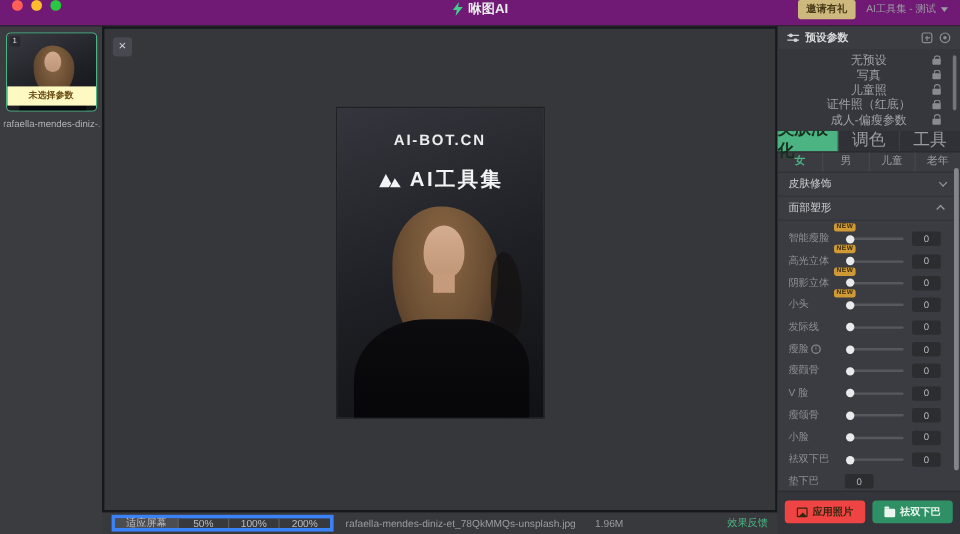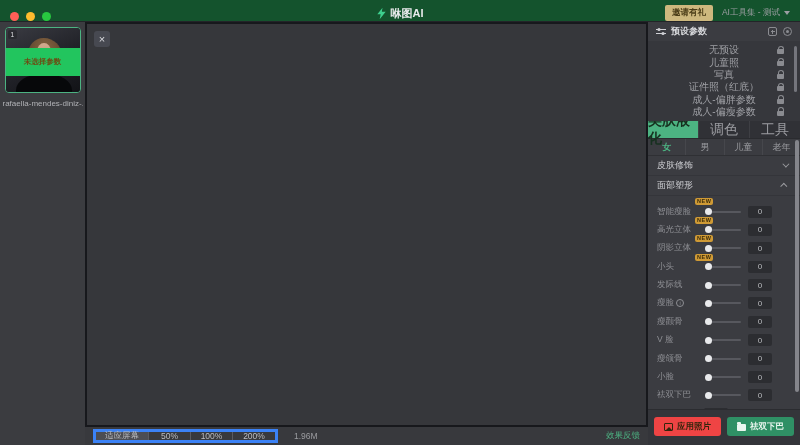--- a/index.html
+++ b/index.html
@@ -1,39 +1,39 @@
 <!DOCTYPE html>
 <html><head>
 <meta charset="utf-8">
 <style>
   *{box-sizing:border-box;margin:0;padding:0}
   html,body{width:800px;height:445px;overflow:hidden}
   body{background:#333438;font-family:"Liberation Sans","DejaVu Sans",sans-serif;color:#c9cacd}
 
   
-  .titlebar{height:22px;background:#14532d;border-bottom:1px solid #232428;display:flex;align-items:flex-end;position:relative}
+  .titlebar{height:22px;background:#701a75;border-bottom:1px solid #232428;display:flex;align-items:flex-start;position:relative}
   .lights{display:flex;gap:7px;margin-left:10px}
   .light{width:9px;height:9px;border-radius:50%}
   .light.r{background:#ff5f57}.light.y{background:#febc2e}.light.g{background:#28c840}
   .brand{position:absolute;left:50%;transform:translateX(-50%);display:flex;align-items:center;gap:4px;font-weight:bold;font-size:11px;color:#e9eaec}
   .tb-right{margin-left:auto;display:flex;align-items:center;gap:9px;margin-right:10px}
   .invite{background:#cdb87e;color:#4a3c17;font-size:8.5px;padding:2px 7px;border-radius:2px;font-weight:bold;cursor:pointer}
   .workspace{font-size:8.5px;color:#9d9ea3;display:flex;align-items:center;gap:4px;cursor:pointer}
   .caret{width:0;height:0;border-left:3px solid transparent;border-right:3px solid transparent;border-top:4px solid #9d9ea3}
 
   .app{display:flex;height:423px}
 
   
   .sidebar{width:85px;background:#3b3c40;display:flex;flex-direction:column;align-items:center;flex-shrink:0}
   .thumb-card{margin-top:5px;width:76px;height:66px;border:1px solid #4cb382;border-radius:4px;position:relative;overflow:hidden;background:#1c1d21;cursor:pointer}
   .thumb-photo{position:absolute;inset:0;background:linear-gradient(155deg,#3a3b42,#202127 55%,#121317)}
   .t-hair{position:absolute;left:22px;top:10px;width:34px;height:42px;background:radial-gradient(ellipse at 50% 35%,#8a6844,#654a31 65%,#463323);border-radius:46% 54% 48% 52%/40% 44% 58% 56%}
   .t-face{position:absolute;left:31px;top:15px;width:14px;height:17px;background:linear-gradient(#d2ab8f,#bd9476);border-radius:50% 50% 46% 46%}
   .t-body{position:absolute;left:10px;bottom:0;width:56px;height:18px;background:#07080a;border-radius:45% 45% 0 0/90% 90% 0 0}
-  .thumb-strip{position:absolute;left:0;right:0;bottom:16px;height:28px;background:#22c55e;color:#6b4e15;font-size:7.5px;display:flex;align-items:center;justify-content:center;font-weight:bold}
+  .thumb-strip{position:absolute;left:0;right:0;bottom:4px;height:16px;background:#fef9c3;color:#6b4e15;font-size:7.5px;display:flex;align-items:center;justify-content:center;font-weight:bold}
   .thumb-num{position:absolute;top:2px;left:2px;background:rgba(40,41,46,.85);color:#dfe0e3;font-size:6.5px;line-height:9px;padding:0 3px;border-radius:2px}
   .thumb-name{margin-top:6px;font-size:8px;color:#b0b1b5;max-width:80px;white-space:nowrap;overflow:hidden}
 
   
   .center{flex:1;display:flex;flex-direction:column;min-width:0}
   .canvas{flex:1;position:relative;background:#36373b;border:2px solid #17181c;border-bottom:none}
   .close-btn{position:absolute;top:7px;left:7px;width:16px;height:16px;background:rgba(84,85,97,.6);border-radius:3px;color:#d9dade;font-size:11px;line-height:1;display:flex;align-items:center;justify-content:center;cursor:pointer}
   .photo{position:absolute;left:50%;top:66px;transform:translateX(-50%);width:172px;height:258px;background:linear-gradient(160deg,#35363d 0%,#1e1f24 55%,#101114 100%);box-shadow:0 0 0 1px rgba(0,0,0,.4)}
   .p-hair{position:absolute;left:46px;top:82px;width:88px;height:128px;background:radial-gradient(ellipse at 48% 30%,#8a6844,#6b4e33 55%,#483524 90%);border-radius:46% 54% 44% 56%/38% 42% 60% 58%}
   .p-face{position:absolute;left:72px;top:98px;width:34px;height:44px;background:linear-gradient(#d4ac90,#c09676);border-radius:50% 50% 45% 45%}
@@ -77,21 +77,21 @@
   .gender{flex:1;display:flex;align-items:center;justify-content:center;color:#9b9ca1;border-right:1px solid #46474c;font-size:9px;cursor:pointer}
   .gender:last-child{border-right:none}
   .gender.active{color:#4cb382;font-weight:bold}
 
   .section{height:20px;display:flex;align-items:center;padding:0 9px;color:#cdced2;font-weight:normal;font-size:9px;border-bottom:1px solid #34353a;cursor:pointer}
   .chev{width:5px;height:5px;border-right:1px solid #9a9b9f;border-bottom:1px solid #9a9b9f;margin-left:auto;margin-right:4px}
   .chev.down{transform:rotate(45deg) translateY(-2px)}
   .chev.up{transform:rotate(-135deg) translateY(-1px)}
 
   .sliders{flex:1;padding:6px 0 0 9px;position:relative;overflow:hidden}
-  .srow{height:18.4px;display:flex;align-items:center;position:relative;padding-right:28px}
+  .srow{height:18.4px;display:flex;align-items:center;position:relative;padding-right:16px}
   .slabel{width:47px;color:#8e8f94;font-size:8.5px;display:flex;align-items:center;gap:2px;flex-shrink:0}
   .sbadge{position:absolute;left:38px;top:-4px;background:#cf9a35;color:#3c2c0a;font-size:5.5px;font-weight:bold;padding:0 2px;border-radius:2px;line-height:7px;letter-spacing:.5px}
   .icircle{width:8px;height:8px;border:1px solid #8e8f94;border-radius:50%;font-size:5.5px;display:inline-flex;align-items:center;justify-content:center;color:#8e8f94;flex-shrink:0;font-style:normal}
   .strack{flex:1;height:2px;background:#57585e;border-radius:1px;position:relative;margin:0 7px 0 2px;cursor:pointer}
   .sknob{position:absolute;left:-1px;top:-2.5px;width:7px;height:7px;background:#e9eaec;border-radius:50%;cursor:pointer}
   .sval{width:24px;height:12px;background:#2c2d31;border-radius:2px;color:#b9babe;font-size:8px;display:flex;align-items:center;justify-content:center;flex-shrink:0}
   .mainscroll{position:absolute;right:1px;top:118px;width:4px;height:252px;background:#84858b;border-radius:2px;cursor:pointer}
 
   .actions{border-top:1px solid #2b2c30;background:#34353a;padding:7px 6px 9px;display:flex;gap:6px}
   .abtn{flex:1;height:19px;border:none;border-radius:3px;display:flex;align-items:center;justify-content:center;gap:4px;font-size:8.5px;font-weight:bold;cursor:pointer;font-family:inherit}
@@ -139,28 +139,46 @@
       </div>
       <span class="thumb-num">1</span>
       <div class="thumb-strip">未选择参数</div>
     </div>
     <div class="thumb-name">rafaella-mendes-diniz-...</div>
   </div>
 
   <div class="center">
     <div class="canvas">
       <div class="close-btn">×</div>
+      <div class="photo">
+        <div class="p-hair"></div>
+        <div class="p-face"></div>
+        <div class="p-neck"></div>
+        <div class="p-arm"></div>
+        <div class="p-body"></div>
+        <div class="wm1">AI-BOT.CN</div>
+        <div class="wm2">
+          <span style="display:flex">
+            <svg width="22" height="15" viewBox="0 0 22 15">
+                <path d="M2 14 L7.5 3 L12 11 L10 14 Z" fill="#f2f3f4"></path>
+                <path d="M11 14 L15 6.5 L20 14 Z" fill="#f2f3f4"></path>
+              </svg>
+          </span>
+          <span>AI工具集</span>
+        </div>
+      </div>
     </div>
     <div class="statusbar">
       <div class="zoomgrp">
         <span class="zbtn fit">适应屏幕</span>
         <span class="zbtn">50%</span>
         <span class="zbtn">100%</span>
         <span class="zbtn">200%</span>
       </div>
+      <span class="fname">rafaella-mendes-diniz-et_78QkMMQs-unsplash.jpg</span>
       <span class="fsize">1.96M</span>
       <span class="feedback">效果反馈</span>
     </div>
   </div>
 
   <div class="rpanel">
     <div class="phead">
       <span style="display:flex">
         <svg width="10" height="9" viewBox="0 0 10 9">
             <line x1="0" y1="2.5" x2="10" y2="2.5" stroke="#cfd0d4"></line>
@@ -174,33 +192,29 @@
         <span class="ph-add"></span>
         <span class="ph-gear"></span>
       </span>
     </div>
     <div class="plist">
       <div class="prow">
           <span>无预设</span>
           <span class="lock"></span>
         </div>
       <div class="prow">
+          <span>写真</span>
+          <span class="lock"></span>
+        </div>
+      <div class="prow">
           <span>儿童照</span>
           <span class="lock"></span>
         </div>
       <div class="prow">
-          <span>写真</span>
-          <span class="lock"></span>
-        </div>
-      <div class="prow">
           <span>证件照（红底）</span>
-          <span class="lock"></span>
-        </div>
-      <div class="prow">
-          <span>成人-偏胖参数</span>
           <span class="lock"></span>
         </div>
       <div class="prow">
           <span>成人-偏瘦参数</span>
           <span class="lock"></span>
         </div>
       <div class="pscroll"></div>
     </div>
 
     <div class="tabs">

